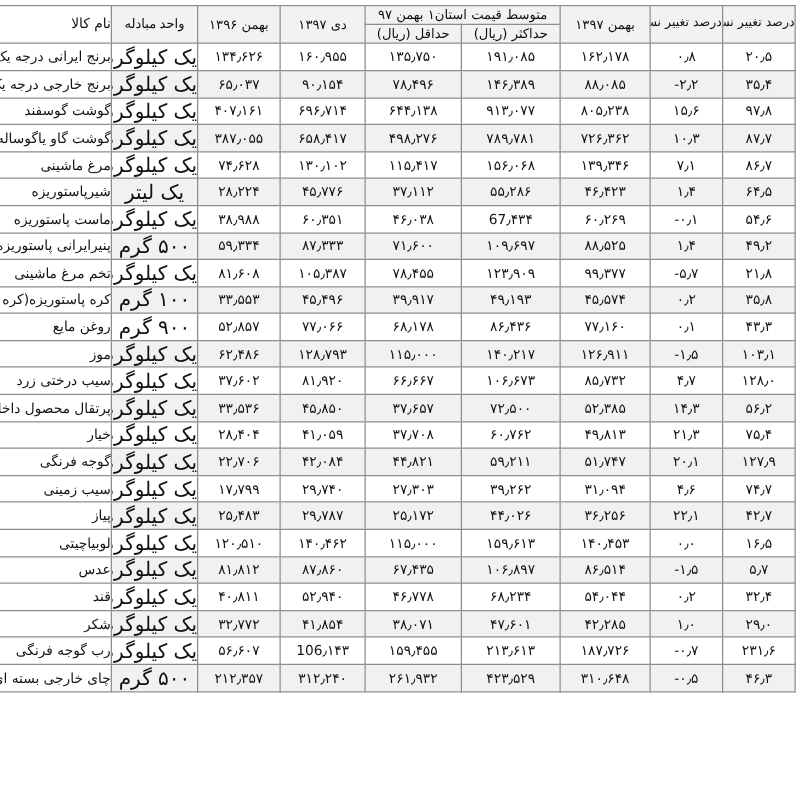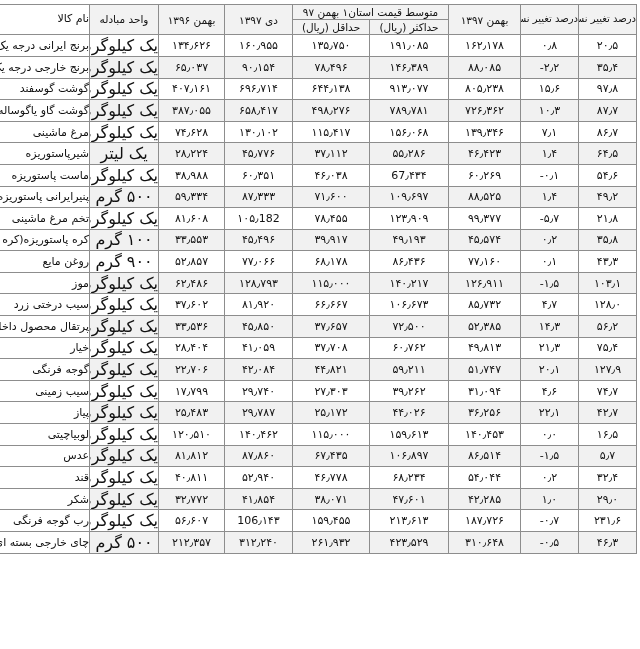--- a/index.html
+++ b/index.html
@@ -63,20 +63,21 @@
     padding: 3px 2px;
   }
   th.th-name {
     text-align: right;
     padding-right: 8px;
     font-size: 11px;
     background: #ffffff;
   }
   th.th-unit {
     font-size: 10.5px;
+    font-family: Liberation Serif, serif;
   }
   
   tbody td {
     height: 20.6px;
     font-size: 11px;
     text-align: center;
     padding: 0 3px;
   }
   tbody tr.alt td {
     background: #f1f1f1;
@@ -230,21 +231,21 @@
           <td class="c-num">۵۹٫۳۳۴</td>
           <td class="c-unit">۵۰۰ گرم</td>
           <td class="c-name">پنیرایرانی پاستوریزه</td>
         </tr>
         <tr>
           <td class="c-pct">۲۱٫۸</td>
           <td class="c-pct">۵٫۷-</td>
           <td class="c-num">۹۹٫۳۷۷</td>
           <td class="c-num">۱۲۳٫۹۰۹</td>
           <td class="c-num">۷۸٫۴۵۵</td>
-          <td class="c-num">۱۰۵٫182</td>
+          <td class="c-num">۱۰۵٫۳۸۷</td>
           <td class="c-num">۸۱٫۶۰۸</td>
           <td class="c-unit">یک کیلوگرم</td>
           <td class="c-name">تخم مرغ ماشینی</td>
         </tr>
         <tr class="alt">
           <td class="c-pct">۳۵٫۸</td>
           <td class="c-pct">۰٫۲</td>
           <td class="c-num">۴۵٫۵۷۴</td>
           <td class="c-num">۴۹٫۱۹۳</td>
           <td class="c-num">۳۹٫۹۱۷</td>

